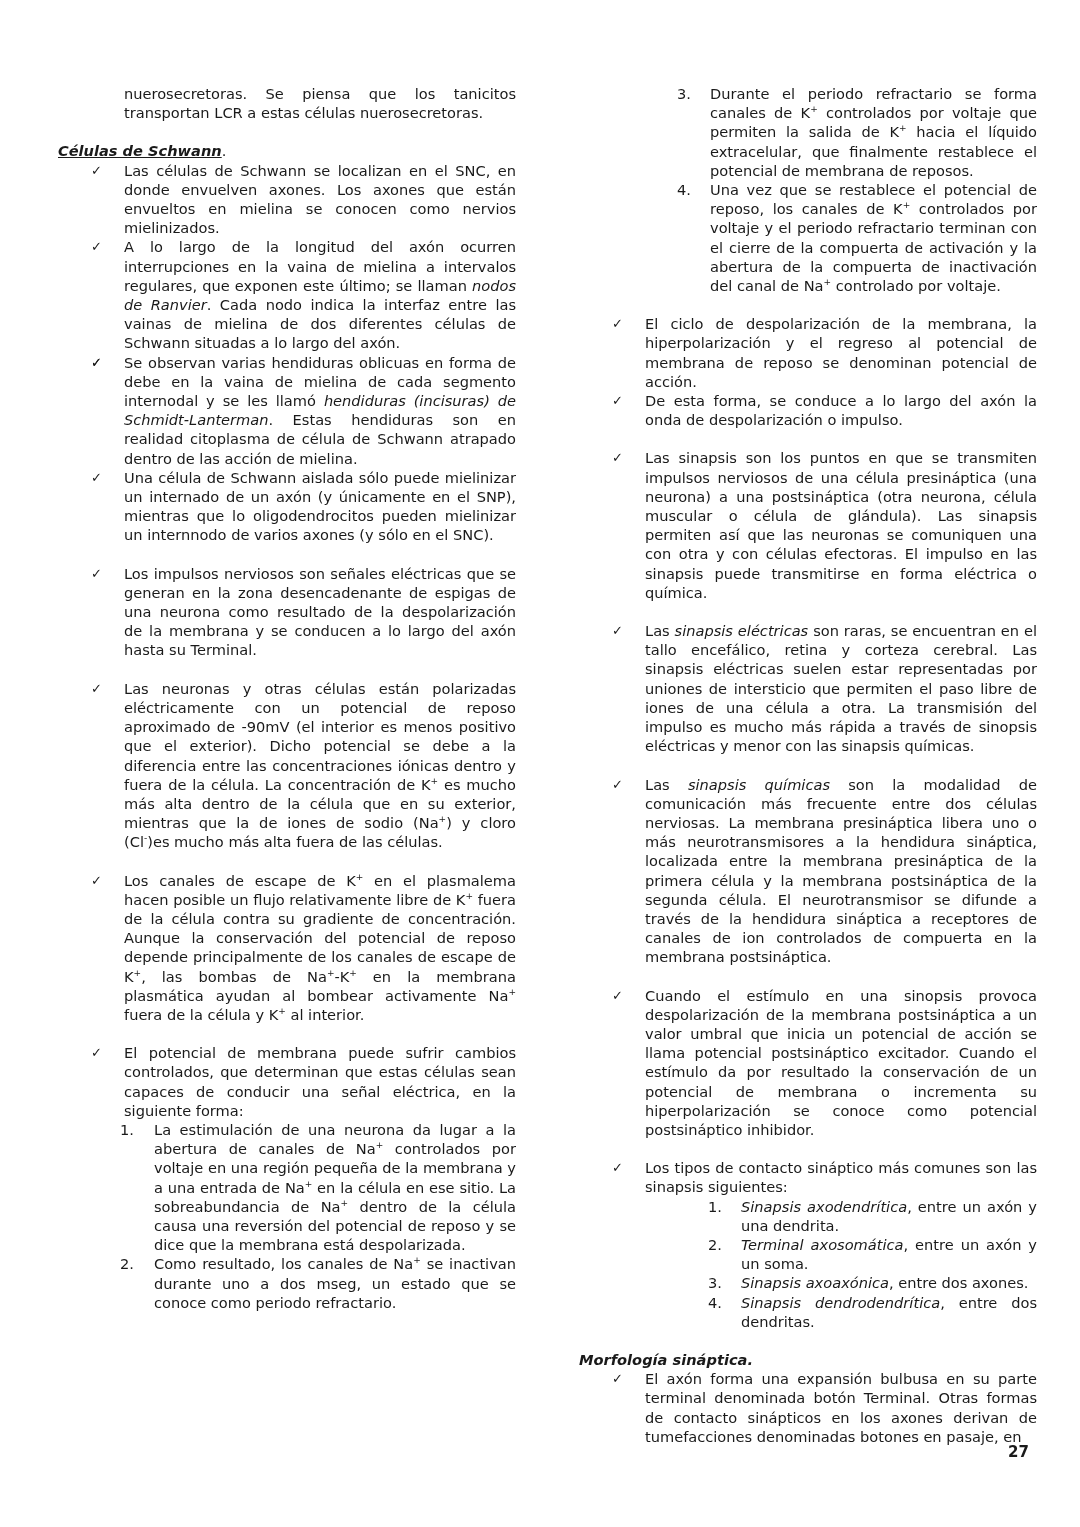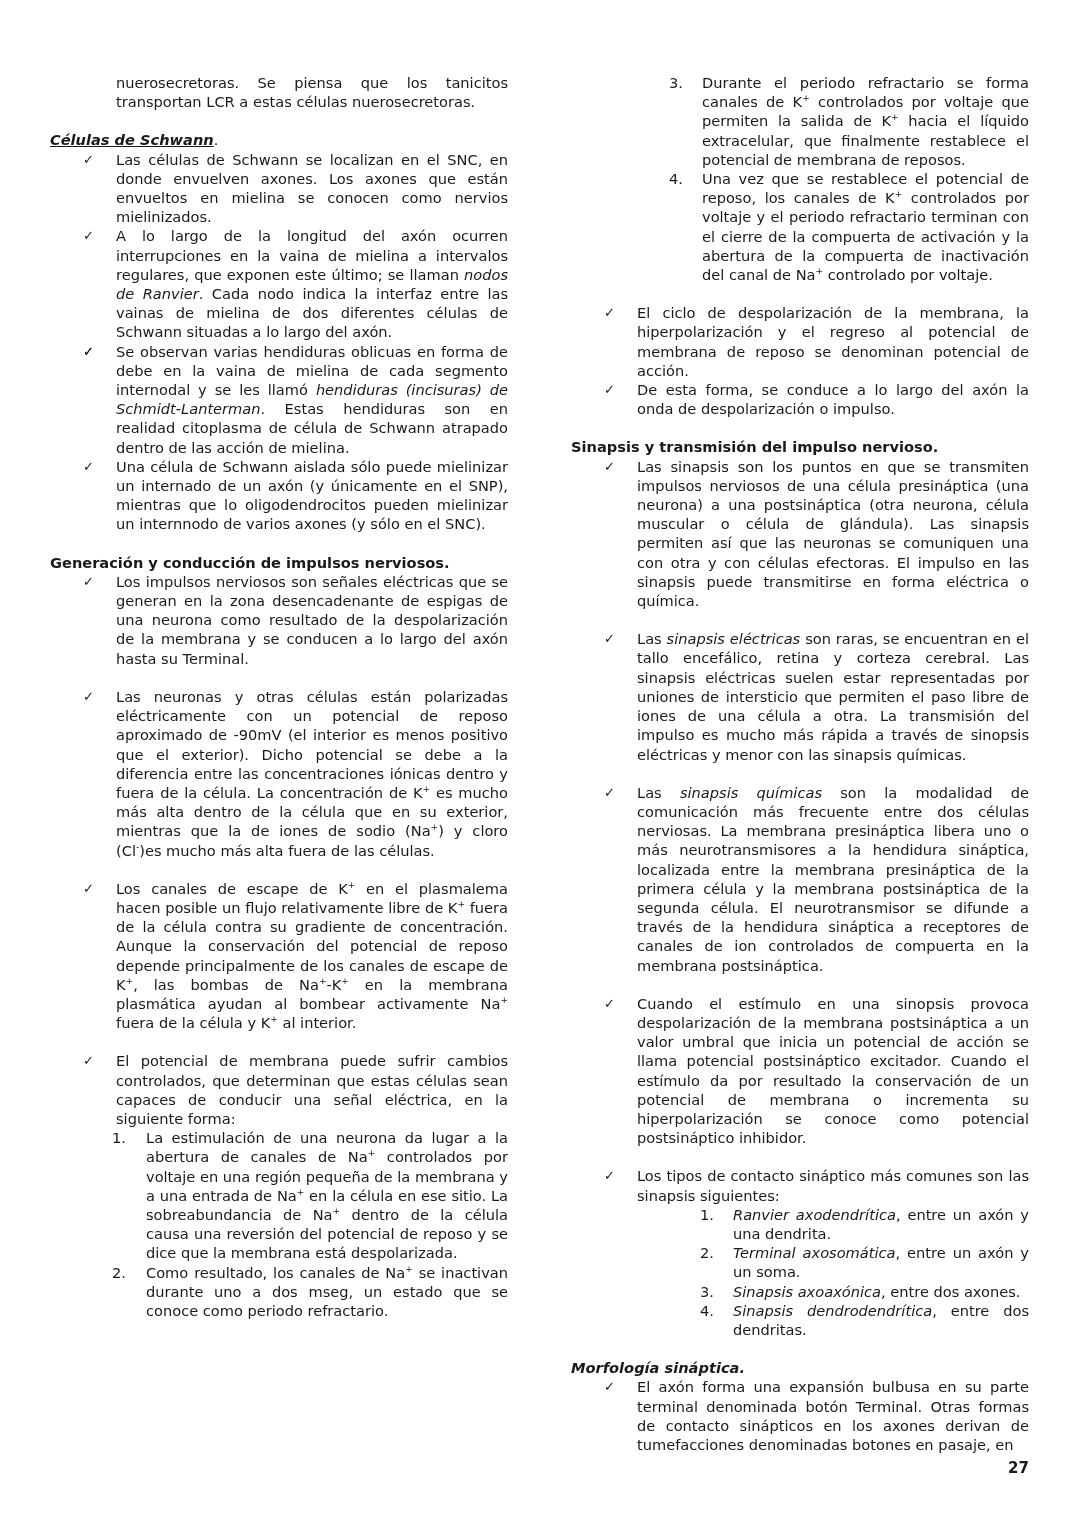--- a/index.html
+++ b/index.html
@@ -1,36 +1,36 @@
 <!DOCTYPE html>
 <html><head>
 <meta charset="utf-8">
 <style>
   html, body { margin:0; padding:0; background:#ffffff; }
   body { width:1080px; height:1527px; position:relative; overflow:hidden;
          font-family:"DejaVu Sans", sans-serif; color:#1a1a1a; font-size:14.6px; }
-  .col { position:absolute; top:73px; width:458px; }
+  .col { position:absolute; top:84px; width:458px;margin-left:8px; }
   .col.left { left:50px; }
   .col.right { left:571px; }
   p, .txt { margin:0; line-height:19.2px; text-align:justify; }
   .indent-para { padding-left:66px; }
   .heading { font-weight:bold; margin:0; line-height:19.2px; }
   .heading.italic { font-style:italic; }
   .subhead { font-style:italic; text-decoration:underline; line-height:19.2px;font-weight:bold; }
   ul.check { list-style:none; margin:0; padding:0; }
   ul.check > li { position:relative; padding-left:66px; line-height:19.2px; text-align:justify; }
   ul.check > li .mark { position:absolute; left:33px; top:0; font-size:13px; }
   ol.num { list-style:none; margin:0; padding:0; }
   ol.num > li { position:relative; line-height:19.2px; text-align:justify; }
   ol.num.deeper > li { padding-left:96px; }
   ol.num.deeper > li .n { position:absolute; left:62px; top:0; }
   .gap { height:19px; }
   sup { font-size:9px; line-height:0; vertical-align:super; }
   em { font-style:italic; }
-  .page-num { position:absolute; left:1008px; top:1443px; font-weight:bold; font-size:15px;margin-top:16px; }
+  .page-num { position:absolute; left:1008px; top:1443px; font-weight:bold; font-size:15px; }
 </style>
 </head>
 <body>
 
 <div class="col left">
   <p class="indent-para">nuerosecretoras. Se piensa que los tanicitos transportan LCR a estas células nuerosecretoras.</p>
   <div class="gap"></div>
 
   <div>
     <div><span class="subhead">Células de Schwann</span><span>.</span></div>
@@ -38,21 +38,20 @@
       <li><span class="mark">✓</span><span>Las células de Schwann se localizan en el SNC, en donde envuelven axones. Los axones que están envueltos en mielina se conocen como nervios mielinizados.</span></li>
       <li><span class="mark">✓</span><span>A lo largo de la longitud del axón ocurren interrupciones en la vaina de mielina a intervalos regulares, que exponen este último; se llaman </span><em>nodos de Ranvier</em><span>. Cada nodo indica la interfaz entre las vainas de mielina de dos diferentes células de Schwann situadas a lo largo del axón.</span></li>
       <li><span class="mark">✓</span></li>
       <li><span class="mark">✓</span><span>Se observan varias hendiduras oblicuas en forma de debe en la vaina de mielina de cada segmento internodal y se les llamó </span><em>hendiduras (incisuras) de Schmidt-Lanterman</em><span>. Estas hendiduras son en realidad citoplasma de célula de Schwann atrapado dentro de las acción de mielina.</span></li>
       <li><span class="mark">✓</span><span>Una célula de Schwann aislada sólo puede mielinizar un internado de un axón (y únicamente en el SNP), mientras que lo oligodendrocitos pueden mielinizar un internnodo de varios axones (y sólo en el SNC).</span></li>
     </ul>
   </div>
   <div class="gap"></div>
 
   <div>
-    <p class="heading">Generación y conducción de impulsos nerviosos.</p>
     <ul class="check">
       <li><span class="mark">✓</span><span>Los impulsos nerviosos son señales eléctricas que se generan en la zona desencadenante de espigas de una neurona como resultado de la despolarización de la membrana y se conducen a lo largo del axón hasta su Terminal.</span></li>
     </ul>
     <div class="gap"></div>
     <ul class="check">
       <li><span class="mark">✓</span><span>Las neuronas y otras células están polarizadas eléctricamente con un potencial de reposo aproximado de -90mV (el interior es menos positivo que el exterior). Dicho potencial se debe a la diferencia entre las concentraciones iónicas dentro y fuera de la célula. La concentración de K</span><sup>+</sup><span> es mucho más alta dentro de la célula que en su exterior, mientras que la de iones de sodio (Na</span><sup>+</sup><span>) y cloro (Cl</span><sup>-</sup><span>)es mucho más alta fuera de las células.</span></li>
     </ul>
     <div class="gap"></div>
     <ul class="check">
       <li><span class="mark">✓</span><span>Los canales de escape de K</span><sup>+</sup><span> en el plasmalema hacen posible un flujo relativamente libre de K</span><sup>+</sup><span> fuera de la célula contra su gradiente de concentración. Aunque la conservación del potencial de reposo depende principalmente de los canales de escape de K</span><sup>+</sup><span>, las bombas de Na</span><sup>+</sup><span>-K</span><sup>+</sup><span>  en la membrana plasmática ayudan al bombear activamente Na</span><sup>+</sup><span> fuera de la célula y K</span><sup>+</sup><span> al interior.</span></li>
@@ -75,41 +74,40 @@
     <li style="padding-left:131px;"><span class="n" style="left:98px;">4.</span><span>Una vez que se restablece el potencial de reposo, los canales de K</span><sup>+</sup><span> controlados por voltaje y el periodo refractario terminan con el cierre de la compuerta de activación y la abertura de la compuerta de inactivación del canal de Na</span><sup>+</sup><span> controlado por voltaje.</span></li>
   </ol>
   <div class="gap"></div>
   <ul class="check">
     <li><span class="mark">✓</span><span>El ciclo de despolarización de la membrana, la hiperpolarización y el regreso al potencial de membrana de reposo se denominan potencial de acción.</span></li>
     <li><span class="mark">✓</span><span>De esta forma, se conduce a lo largo del axón la onda de despolarización o impulso.</span></li>
   </ul>
   <div class="gap"></div>
 
   <div>
-    <p class="heading">Sinapsis y transmisión del impulso nervioso.</p>
     <ul class="check">
       <li><span class="mark">✓</span><span>Las sinapsis son los puntos en que se transmiten impulsos nerviosos de una célula presináptica (una neurona) a una postsináptica (otra neurona, célula muscular o célula de glándula). Las sinapsis permiten así que las neuronas se comuniquen una con otra y con células efectoras. El impulso en las sinapsis puede transmitirse en forma eléctrica o química.</span></li>
     </ul>
     <div class="gap"></div>
     <ul class="check">
       <li><span class="mark">✓</span><span>Las </span><em>sinapsis eléctricas</em><span> son raras, se encuentran en el tallo encefálico, retina y corteza cerebral. Las sinapsis eléctricas suelen estar representadas por uniones de intersticio que permiten el paso libre de iones de una célula a otra. La transmisión del impulso es mucho más rápida a través de sinopsis eléctricas y menor con las sinapsis químicas.</span></li>
     </ul>
     <div class="gap"></div>
     <ul class="check">
       <li><span class="mark">✓</span><span>Las </span><em>sinapsis químicas</em><span> son la modalidad de comunicación más frecuente entre dos células nerviosas. La membrana presináptica libera uno o más neurotransmisores a la hendidura sináptica, localizada entre la membrana presináptica de la primera célula y la membrana postsináptica de la segunda célula. El neurotransmisor se difunde a través de la hendidura sináptica a receptores de canales de ion controlados de compuerta en la membrana postsináptica.</span></li>
     </ul>
     <div class="gap"></div>
     <ul class="check">
       <li><span class="mark">✓</span><span>Cuando el estímulo en una sinopsis provoca despolarización de la membrana postsináptica a un valor umbral que inicia un potencial de acción se llama potencial postsináptico excitador. Cuando el estímulo da por resultado la conservación de un potencial de membrana o incrementa su hiperpolarización se conoce como potencial postsináptico inhibidor.</span></li>
     </ul>
     <div class="gap"></div>
     <ul class="check">
       <li><span class="mark">✓</span><span>Los tipos de contacto sináptico más comunes son las sinapsis siguientes:</span>
         <ol class="num">
-          <li style="padding-left:96px;"><span class="n" style="position:absolute;left:63px;top:0;">1.</span><em>Ranvier axodendrítica</em><span>, entre un axón y una dendrita.</span></li>
+          <li style="padding-left:96px;"><span class="n" style="position:absolute;left:63px;top:0;">1.</span><em>Sinapsis axodendrítica</em><span>, entre un axón y una dendrita.</span></li>
           <li style="padding-left:96px;"><span class="n" style="position:absolute;left:63px;top:0;">2.</span><em>Terminal axosomática</em><span>, entre un axón y un soma.</span></li>
           <li style="padding-left:96px;"><span class="n" style="position:absolute;left:63px;top:0;">3.</span><em>Sinapsis axoaxónica</em><span>, entre dos axones.</span></li>
           <li style="padding-left:96px;"><span class="n" style="position:absolute;left:63px;top:0;">4.</span><em>Sinapsis dendrodendrítica</em><span>, entre dos dendritas.</span></li>
         </ol>
       </li>
     </ul>
   </div>
   <div class="gap"></div>
 
   <div>

